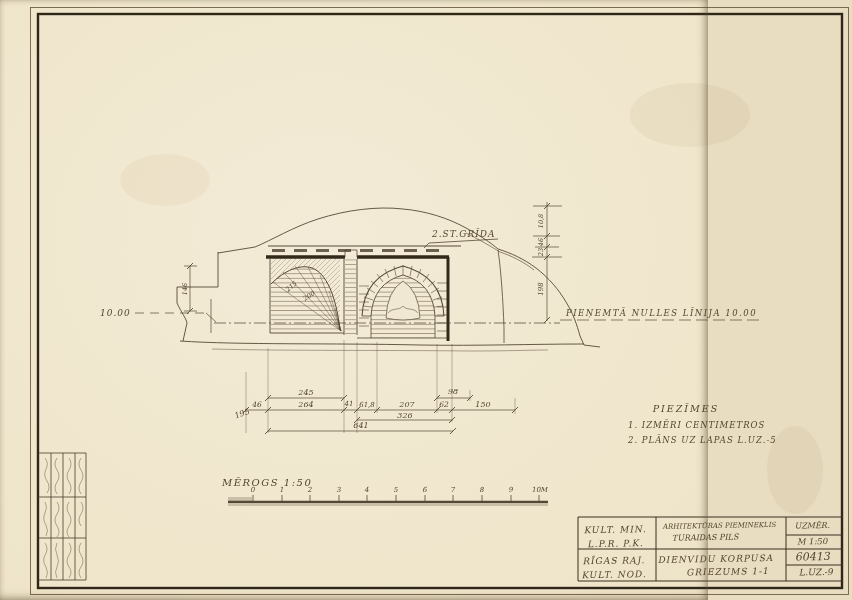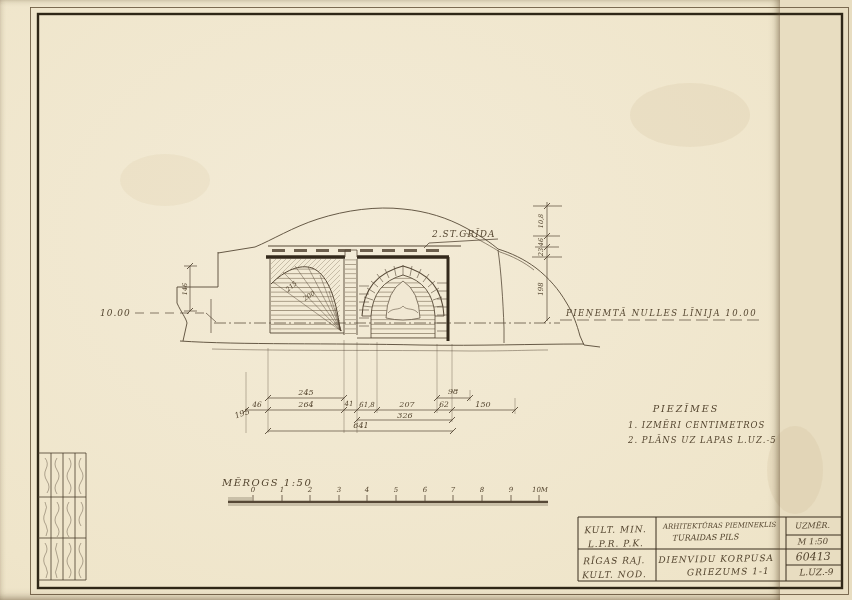--- a/index.html
+++ b/index.html
@@ -1,16 +1,16 @@
 <!DOCTYPE html>
 <html><head>
 <meta charset="utf-8">
 <style>
   html,body{margin:0;padding:0;width:852px;height:600px;overflow:hidden;background:#e8ddc1;}
-  .sheet{position:relative;width:780px;height:600px;
+  .sheet{position:relative;width:708px;height:600px;
     background:radial-gradient(130% 130% at 45% 40%, #f3ebd7 0%, #efe5ca 52%, #e5d8b8 100%);}
   .sheet::after{content:"";position:absolute;inset:0;pointer-events:none;
     box-shadow:inset -6px 0 9px -4px rgba(92,72,44,.55), inset 0 -6px 9px -4px rgba(92,72,44,.45),
                inset 0 3px 7px -4px rgba(92,72,44,.25), inset 3px 0 7px -5px rgba(92,72,44,.25);}
   svg{position:absolute;left:0;top:0;}
   svg text{font-family:"DejaVu Serif", serif;font-style:italic;fill:#54452f;}
   .mid{text-anchor:middle;}
   .ls1{letter-spacing:1px;}.ls15{letter-spacing:1.5px;}.ls2{letter-spacing:2px;}
   .ln{stroke:#564836;fill:none;}
   .hv{stroke:#33291b;fill:none;}

